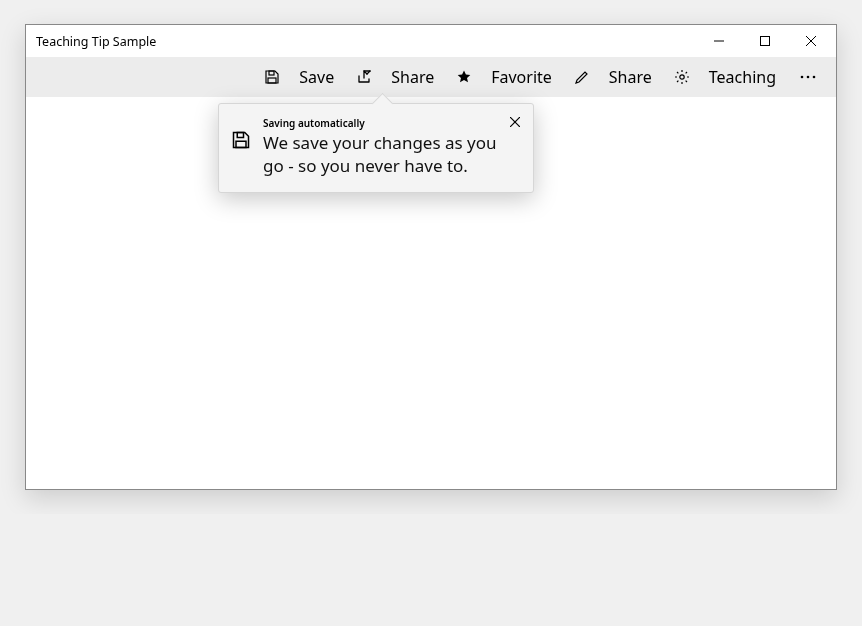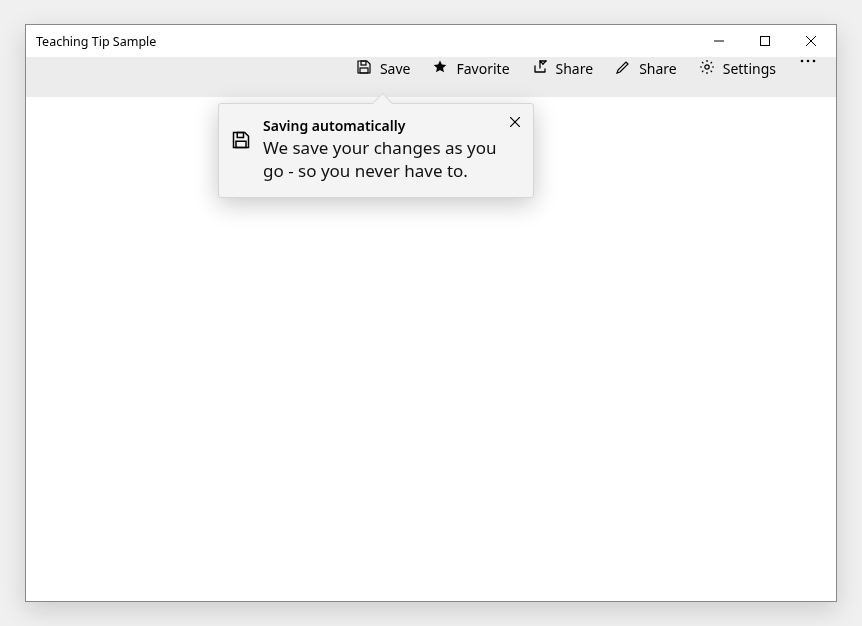--- a/index.html
+++ b/index.html
@@ -6,21 +6,21 @@
   body {
     margin: 0;
     padding: 24px;
     background: #f0f0f0;
     font-family: "Segoe UI", system-ui, -apple-system, sans-serif;
     font-size: 14px;
     color: #000;
   }
   .window {
     width: 812px;
-    height: 578px;
+    height: 466px;
     margin: 0 auto;
     background: #fff;
     border: 1px solid #888;
     box-shadow: 0 8px 24px rgba(0,0,0,0.15);
     display: flex;
     flex-direction: column;
     position: relative;
   }
   .titlebar {
     height: 32px;
@@ -47,23 +47,24 @@
     align-items: center;
     justify-content: flex-end;
     padding: 0 8px;
     gap: 2px;
     position: relative;
   }
   .tb-btn {
     height: 36px;
     padding: 0 10px;
     display: flex;
-    gap: 8px;
+    align-items: center;
+    gap: 19px;
     border-radius: 2px;
-    font-size: 14px;
+    font-size: 16px;
     color: #000;
   }
   .tb-btn .ico { width: 16px; height: 16px; display:flex; align-items:center; justify-content:center; }
   .content {
     flex: 1;
     background: #fff;
     position: relative;
   }
   
   .tip {
@@ -91,21 +92,21 @@
     border-top: 1px solid #d6d6d6;
     transform: rotate(45deg);
   }
   .tip .tip-icon {
     width: 20px; height: 20px;
     display:flex; align-items:flex-start; justify-content:center;
     margin-top: 14px;
     flex-shrink: 0;
   }
   .tip .tip-body { flex: 1; padding-right: 18px; }
-  .tip .tip-title { font-weight: 600; font-size: 14px; margin-bottom: 2px; }
+  .tip .tip-title { font-weight: 600; font-size: 10px; margin-bottom: 2px; }
   .tip .tip-text { font-size: 17px; line-height: 1.35; color: #111; }
   .tip .tip-close {
     position: absolute;
     top: 6px;
     right: 6px;
     width: 24px; height: 24px;
     display: flex; align-items: center; justify-content: center;
   }
   svg { display:block; }
 </style>
@@ -148,54 +149,54 @@
         <svg width="16" height="16" viewBox="0 0 16 16" fill="none" stroke="#000" stroke-width="1.2">
           <path d="M2 2 h9 l3 3 v9 h-12 z"></path>
           <rect x="5" y="2" width="5" height="4"></rect>
           <rect x="4" y="9" width="8" height="5"></rect>
         </svg>
       </span>
       <span>Save</span>
     </div>
     <div class="tb-btn">
       <span class="ico">
-        <svg width="16" height="16" viewBox="0 0 16 16">
-            <path fill="#000" d="M8 1.5l1.9 4 4.4.4-3.3 3 1 4.3L8 11l-4 2.2 1-4.3-3.3-3 4.4-.4z"></path>
-          </svg>
-      </span>
-      <span>Favorite</span>
-    </div>
-    <div class="tb-btn">
-      <span class="ico">
         <svg width="16" height="16" viewBox="0 0 16 16" fill="none" stroke="#000" stroke-width="1.3" stroke-linecap="round" stroke-linejoin="round">
           <path d="M11 5 L8 2 L8 9"></path>
           <path d="M8 2 L5 5" opacity="0"></path>
           <path d="M8 2 L14 2"></path>
           <path d="M14 2 L11 5"></path>
           <path d="M3 7 v6 h10 v-3"></path>
         </svg>
       </span>
       <span>Share</span>
     </div>
     <div class="tb-btn">
       <span class="ico">
+        <svg width="16" height="16" viewBox="0 0 16 16">
+            <path fill="#000" d="M8 1.5l1.9 4 4.4.4-3.3 3 1 4.3L8 11l-4 2.2 1-4.3-3.3-3 4.4-.4z"></path>
+          </svg>
+      </span>
+      <span>Favorite</span>
+    </div>
+    <div class="tb-btn">
+      <span class="ico">
         <svg width="16" height="16" viewBox="0 0 16 16" fill="none" stroke="#000" stroke-width="1.2">
           <path d="M2 14 l1-3 8-8 2 2 -8 8z"></path>
         </svg>
       </span>
       <span>Share</span>
     </div>
     <div class="tb-btn">
       <span class="ico">
         <svg width="16" height="16" viewBox="0 0 16 16" fill="none" stroke="#000" stroke-width="1.2">
           <circle cx="8" cy="8" r="2.2"></circle>
           <path d="M8 1v2M8 13v2M1 8h2M13 8h2M3 3l1.4 1.4M11.6 11.6L13 13M13 3l-1.4 1.4M4.4 11.6L3 13"></path>
         </svg>
       </span>
-      <span>Settings</span>
+      <span>Teaching</span>
     </div>
     <div class="tb-btn" style="padding:0 12px;">
       <span>
         <svg width="16" height="4" viewBox="0 0 16 4">
             <circle cx="2" cy="2" r="1.3" fill="#000"></circle>
             <circle cx="8" cy="2" r="1.3" fill="#000"></circle>
             <circle cx="14" cy="2" r="1.3" fill="#000"></circle>
           </svg>
       </span>
     </div>

